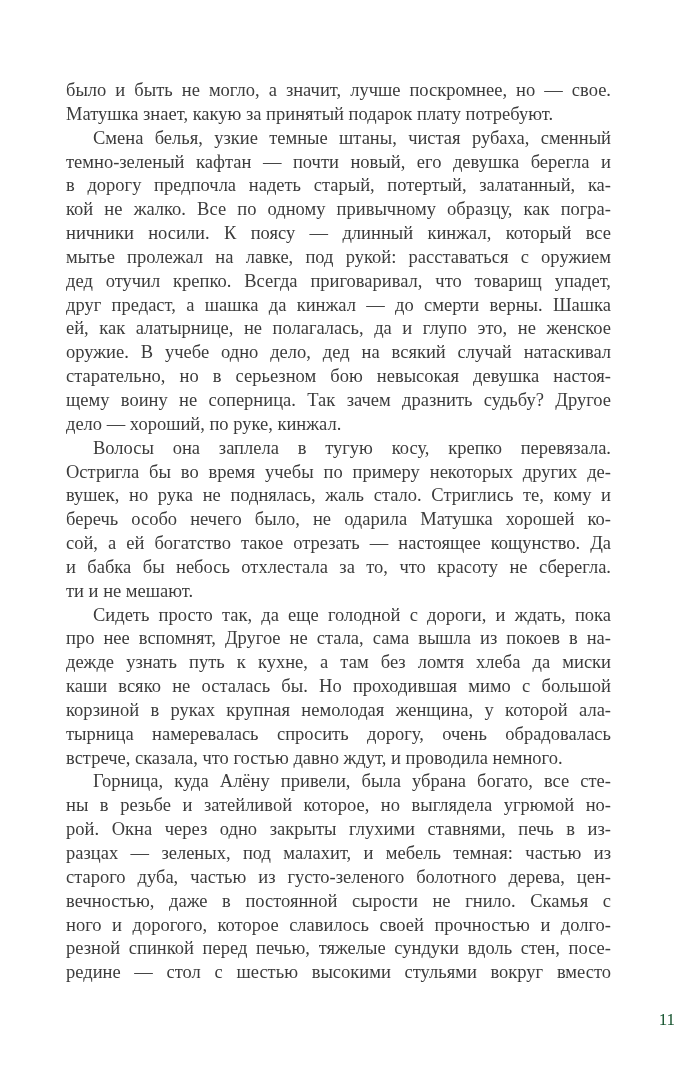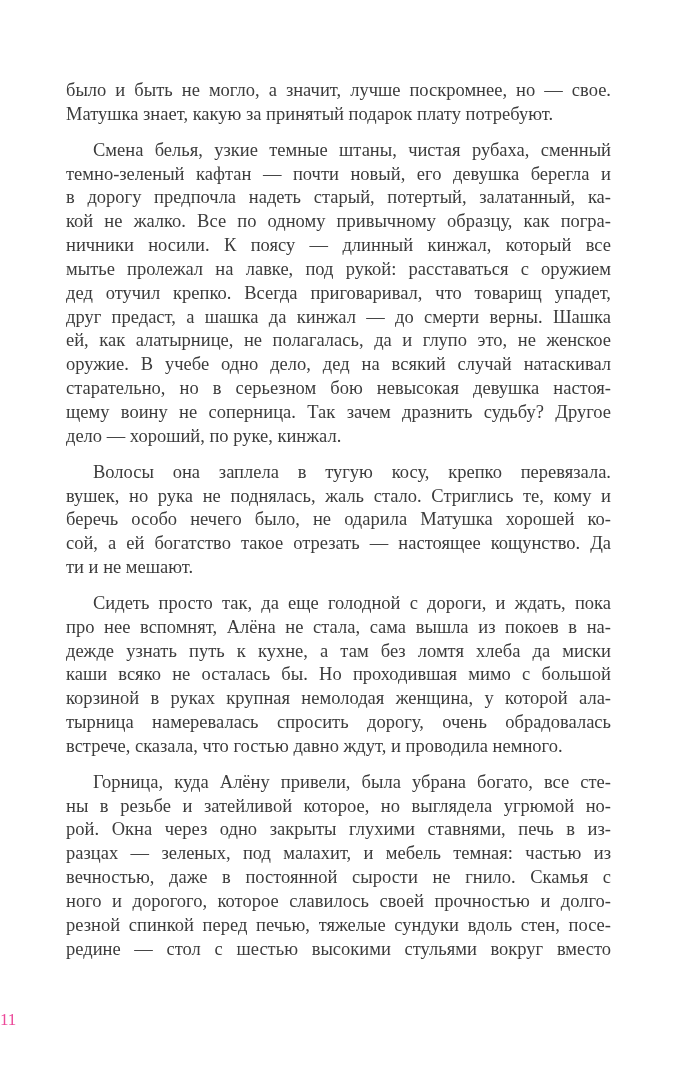--- a/index.html
+++ b/index.html
@@ -24,33 +24,32 @@
     font-size: 18.5px;
     line-height: 23.85px;
   }
   .line {
     text-align: justify;
     text-align-last: justify;
     white-space: normal;
   }
   .line.indent {
     text-indent: 27px;
-    margin-top: 12px;
   }
   .line.lastline {
     text-align-last: left;
   }
   .page-number {
     position: absolute;
     left: 0;
     right: 0;
     top: 1010px;
-    text-align: left;
+    text-align: right;
     font-size: 17px;
-    color: #ec4899;
+    color: #14532d;
   }
 </style>
 </head>
 <body>
 
 <div class="book-page">
   <div class="text-content">
       <div class="line">было и быть не могло, а значит, лучше поскромнее, но — свое.</div>
       <div class="line lastline">Матушка знает, какую за принятый подарок плату потребуют.</div>
       <div class="line indent">Смена белья, узкие темные штаны, чистая рубаха, сменный</div>
@@ -60,34 +59,37 @@
       <div class="line">ничники носили. К поясу — длинный кинжал, который все</div>
       <div class="line">мытье пролежал на лавке, под рукой: расставаться с оружием</div>
       <div class="line">дед отучил крепко. Всегда приговаривал, что товарищ упадет,</div>
       <div class="line">друг предаст, а шашка да кинжал — до смерти верны. Шашка</div>
       <div class="line">ей, как алатырнице, не полагалась, да и глупо это, не женское</div>
       <div class="line">оружие. В учебе одно дело, дед на всякий случай натаскивал</div>
       <div class="line">старательно, но в серьезном бою невысокая девушка настоя-</div>
       <div class="line">щему воину не соперница. Так зачем дразнить судьбу? Другое</div>
       <div class="line lastline">дело — хороший, по руке, кинжал.</div>
       <div class="line indent">Волосы она заплела в тугую косу, крепко перевязала.</div>
+      <div class="line">Остригла бы во время учебы по примеру некоторых других де-</div>
       <div class="line">вушек, но рука не поднялась, жаль стало. Стриглись те, кому и</div>
       <div class="line">беречь особо нечего было, не одарила Матушка хорошей ко-</div>
       <div class="line">сой, а ей богатство такое отрезать — настоящее кощунство. Да</div>
+      <div class="line">и бабка бы небось отхлестала за то, что красоту не сберегла.</div>
       <div class="line lastline">ти и не мешают.</div>
       <div class="line indent">Сидеть просто так, да еще голодной с дороги, и ждать, пока</div>
-      <div class="line">про нее вспомнят, Алёна не стала, сама вышла из покоев в на-</div>
+      <div class="line">про нее вспомнят, Другое не стала, сама вышла из покоев в на-</div>
       <div class="line">дежде узнать путь к кухне, а там без ломтя хлеба да миски</div>
       <div class="line">каши всяко не осталась бы. Но проходившая мимо с большой</div>
       <div class="line">корзиной в руках крупная немолодая женщина, у которой ала-</div>
       <div class="line">тырница намеревалась спросить дорогу, очень обрадовалась</div>
       <div class="line lastline">встрече, сказала, что гостью давно ждут, и проводила немного.</div>
       <div class="line indent">Горница, куда Алёну привели, была убрана богато, все сте-</div>
       <div class="line">ны в резьбе и затейливой которое, но выглядела угрюмой но-</div>
       <div class="line">рой. Окна через одно закрыты глухими ставнями, печь в из-</div>
       <div class="line">разцах — зеленых, под малахит, и мебель темная: частью из</div>
+      <div class="line">старого дуба, частью из густо-зеленого болотного дерева, цен-</div>
       <div class="line">вечностью, даже в постоянной сырости не гнило. Скамья с</div>
       <div class="line">ного и дорогого, которое славилось своей прочностью и долго-</div>
       <div class="line">резной спинкой перед печью, тяжелые сундуки вдоль стен, посе-</div>
       <div class="line">редине — стол с шестью высокими стульями вокруг вместо</div>
     </div>
   <div class="page-number">11</div>
 </div>
 
 </body></html>

